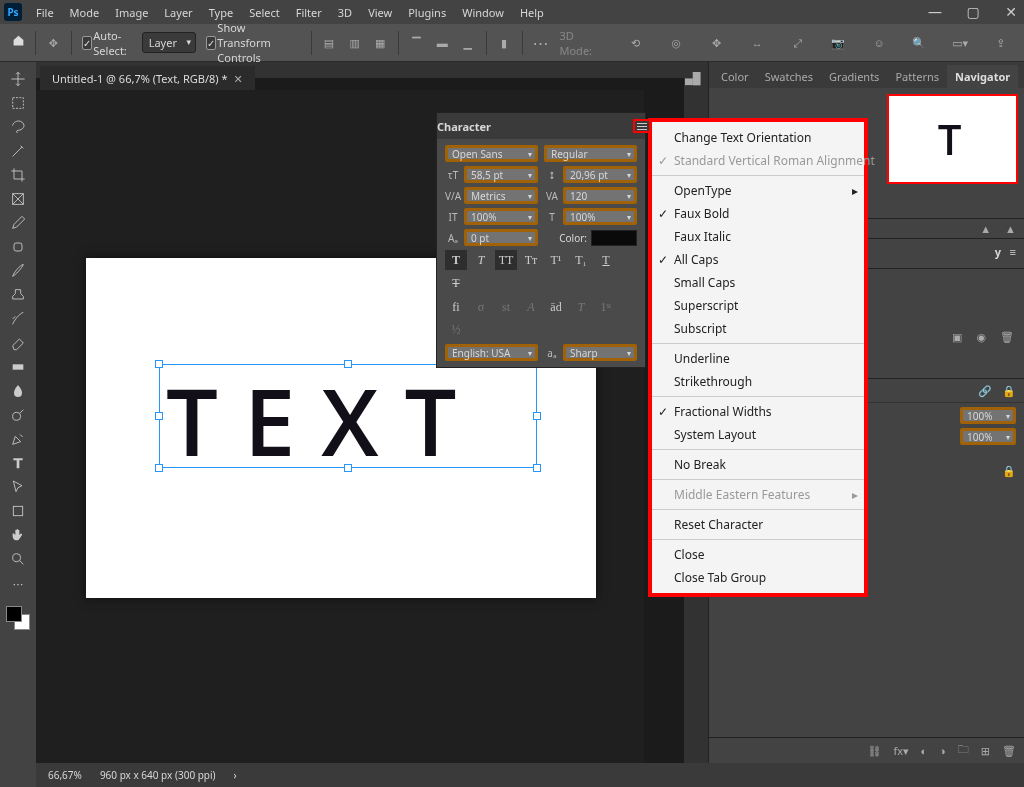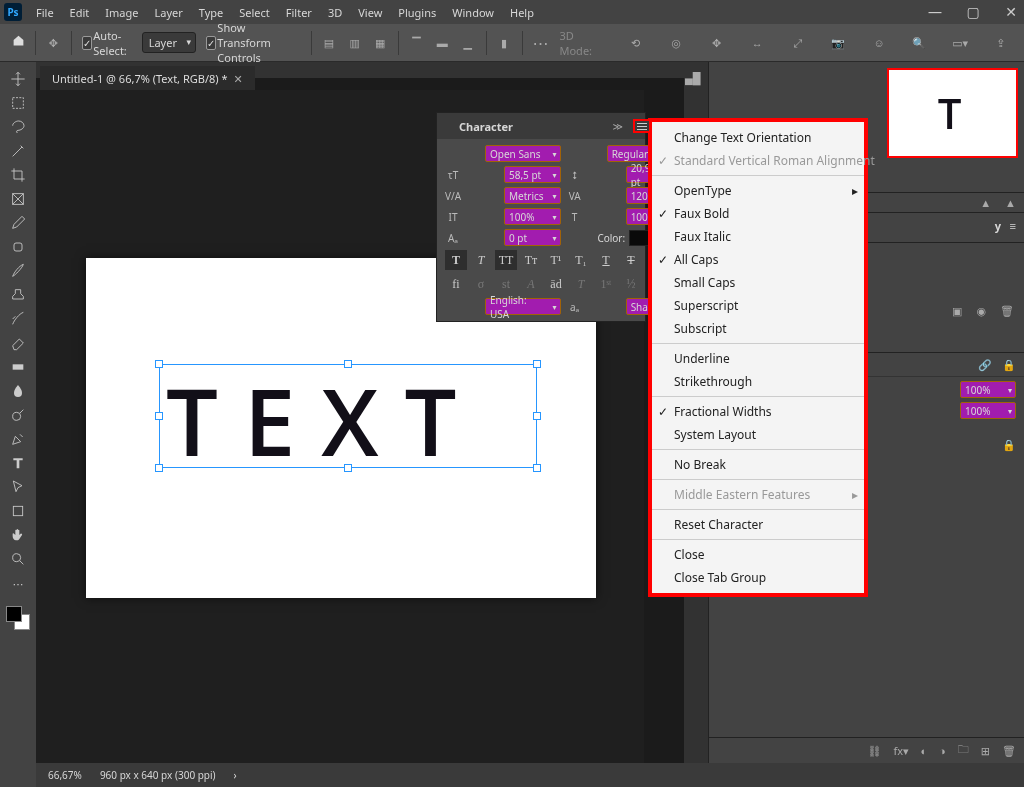--- a/index.html
+++ b/index.html
@@ -49,25 +49,25 @@
   .workspace{position:absolute;left:36px;top:90px;right:380px;bottom:24px;background:#1f1f1f;overflow:hidden;}
   .artboard{position:absolute;left:50px;top:168px;width:510px;height:340px;background:#fff;box-shadow:0 0 10px rgba(0,0,0,.6);}
   .text-layer{position:absolute;left:80px;top:100px;color:#120f18;font-family:'Open Sans',Arial,sans-serif;font-size:92px;font-weight:600;letter-spacing:26px;}
   .transform-box{position:absolute;left:73px;top:106px;width:378px;height:104px;border:1px solid #2696ff;}
   .handle{position:absolute;width:8px;height:8px;border:1px solid #2696ff;background:#fff;}
   .h-tl{left:-5px;top:-5px;} .h-tr{right:-5px;top:-5px;} .h-bl{left:-5px;bottom:-5px;} .h-br{right:-5px;bottom:-5px;}
   .h-tm{left:50%;top:-5px;margin-left:-4px;} .h-bm{left:50%;bottom:-5px;margin-left:-4px;}
   .h-ml{left:-5px;top:50%;margin-top:-4px;} .h-mr{right:-5px;top:50%;margin-top:-4px;}
   
   .char-panel{position:absolute;left:436px;top:112px;width:210px;background:#4a4a4a;border:1px solid #222;z-index:3;}
-  .char-panel .tab-row{height:26px;display:flex;align-items:center;background:#3a3a3a;padding:0 22px;justify-content:space-between;}
+  .char-panel .tab-row{height:26px;display:flex;align-items:center;background:#3a3a3a;padding:0 0;justify-content:space-between;}
   .char-panel .tab-row .title{font-weight:bold;font-size:11px;}
   .char-panel .body{padding:6px 8px;display:grid;grid-template-columns:1fr 1fr;gap:4px 6px;align-items:center;font-size:10px;}
   .char-panel .full{grid-column:1/3;}
-  .mini-drop{background:#a21caf;border:1px solid #a16207;padding:1px 16px 1px 4px;border-radius:2px;position:relative;font-size:10px;height:17px;display:flex;align-items:center;margin-left:40px;}
+  .mini-drop{background:#737373;border:3px solid #a16207;padding:1px 16px 1px 4px;border-radius:2px;position:relative;font-size:10px;height:17px;display:flex;align-items:center;}
   .mini-drop::after{content:"▾";position:absolute;right:3px;font-size:8px;}
   .char-row{display:flex;align-items:center;gap:3px;}
   .char-row .lbl{width:16px;height:14px;display:flex;align-items:center;justify-content:center;color:#bbb;}
   .style-row{grid-column:1/3;display:flex;gap:3px;flex-wrap:wrap;}
   .style-btn{width:22px;height:20px;background:transparent;display:flex;align-items:center;justify-content:center;font-family:'Times New Roman',serif;color:#ccc;font-size:12px;}
   .style-btn.on{background:#2e2e2e;}
   .color-well{width:46px;height:16px;background:#0a0a0a;border:1px solid #222;}
   
   .dropdown{position:absolute;left:648px;top:118px;width:220px;background:#f4f4f4;border:4px solid var(--red);color:#222;z-index:5;font-size:12px;padding:4px 0;}
   .dropdown .item{padding:3px 18px 3px 22px;position:relative;white-space:nowrap;}
@@ -102,21 +102,21 @@
 
 <div class="window-controls">
   <div>—</div>
   <div>▢</div>
   <div>✕</div>
 </div>
 
 <div class="menubar">
   <div class="ps-logo">Ps</div>
   <span>File</span>
-  <span>Edit</span>
+  <span>Mode</span>
   <span>Image</span>
   <span>Layer</span>
   <span>Type</span>
   <span>Select</span>
   <span>Filter</span>
   <span>3D</span>
   <span>View</span>
   <span>Plugins</span>
   <span>Window</span>
   <span>Help</span>
@@ -402,20 +402,27 @@
     <hr>
     <div class="item">Close</div>
     <div class="item">Close Tab Group</div>
   </div>
 
 <div class="right-col">
   <div class="minibar">
     <div class="histo" style="margin:8px auto;color:#aaa;">▄█</div>
   </div>
   <div class="panels">
+    <div class="panel-tabs">
+      <div class="ptab">Color</div>
+      <div class="ptab">Swatches</div>
+      <div class="ptab">Gradients</div>
+      <div class="ptab">Patterns</div>
+      <div class="ptab on">Navigator</div>
+    </div>
     <div class="navigator">
       <div class="nav-thumb">T</div>
     </div>
     <div class="panel-section" style="height:20px;display:flex;justify-content:flex-end;padding:2px 8px;gap:14px;color:#aaa;">
       <span>▲</span>
       <span>▲</span>
     </div>
     <div class="panel-section" style="flex:0 0 30px;">
         <div class="panel-header" style="justify-content:flex-end;">y&nbsp;&nbsp;&nbsp;≡</div>
       </div>

